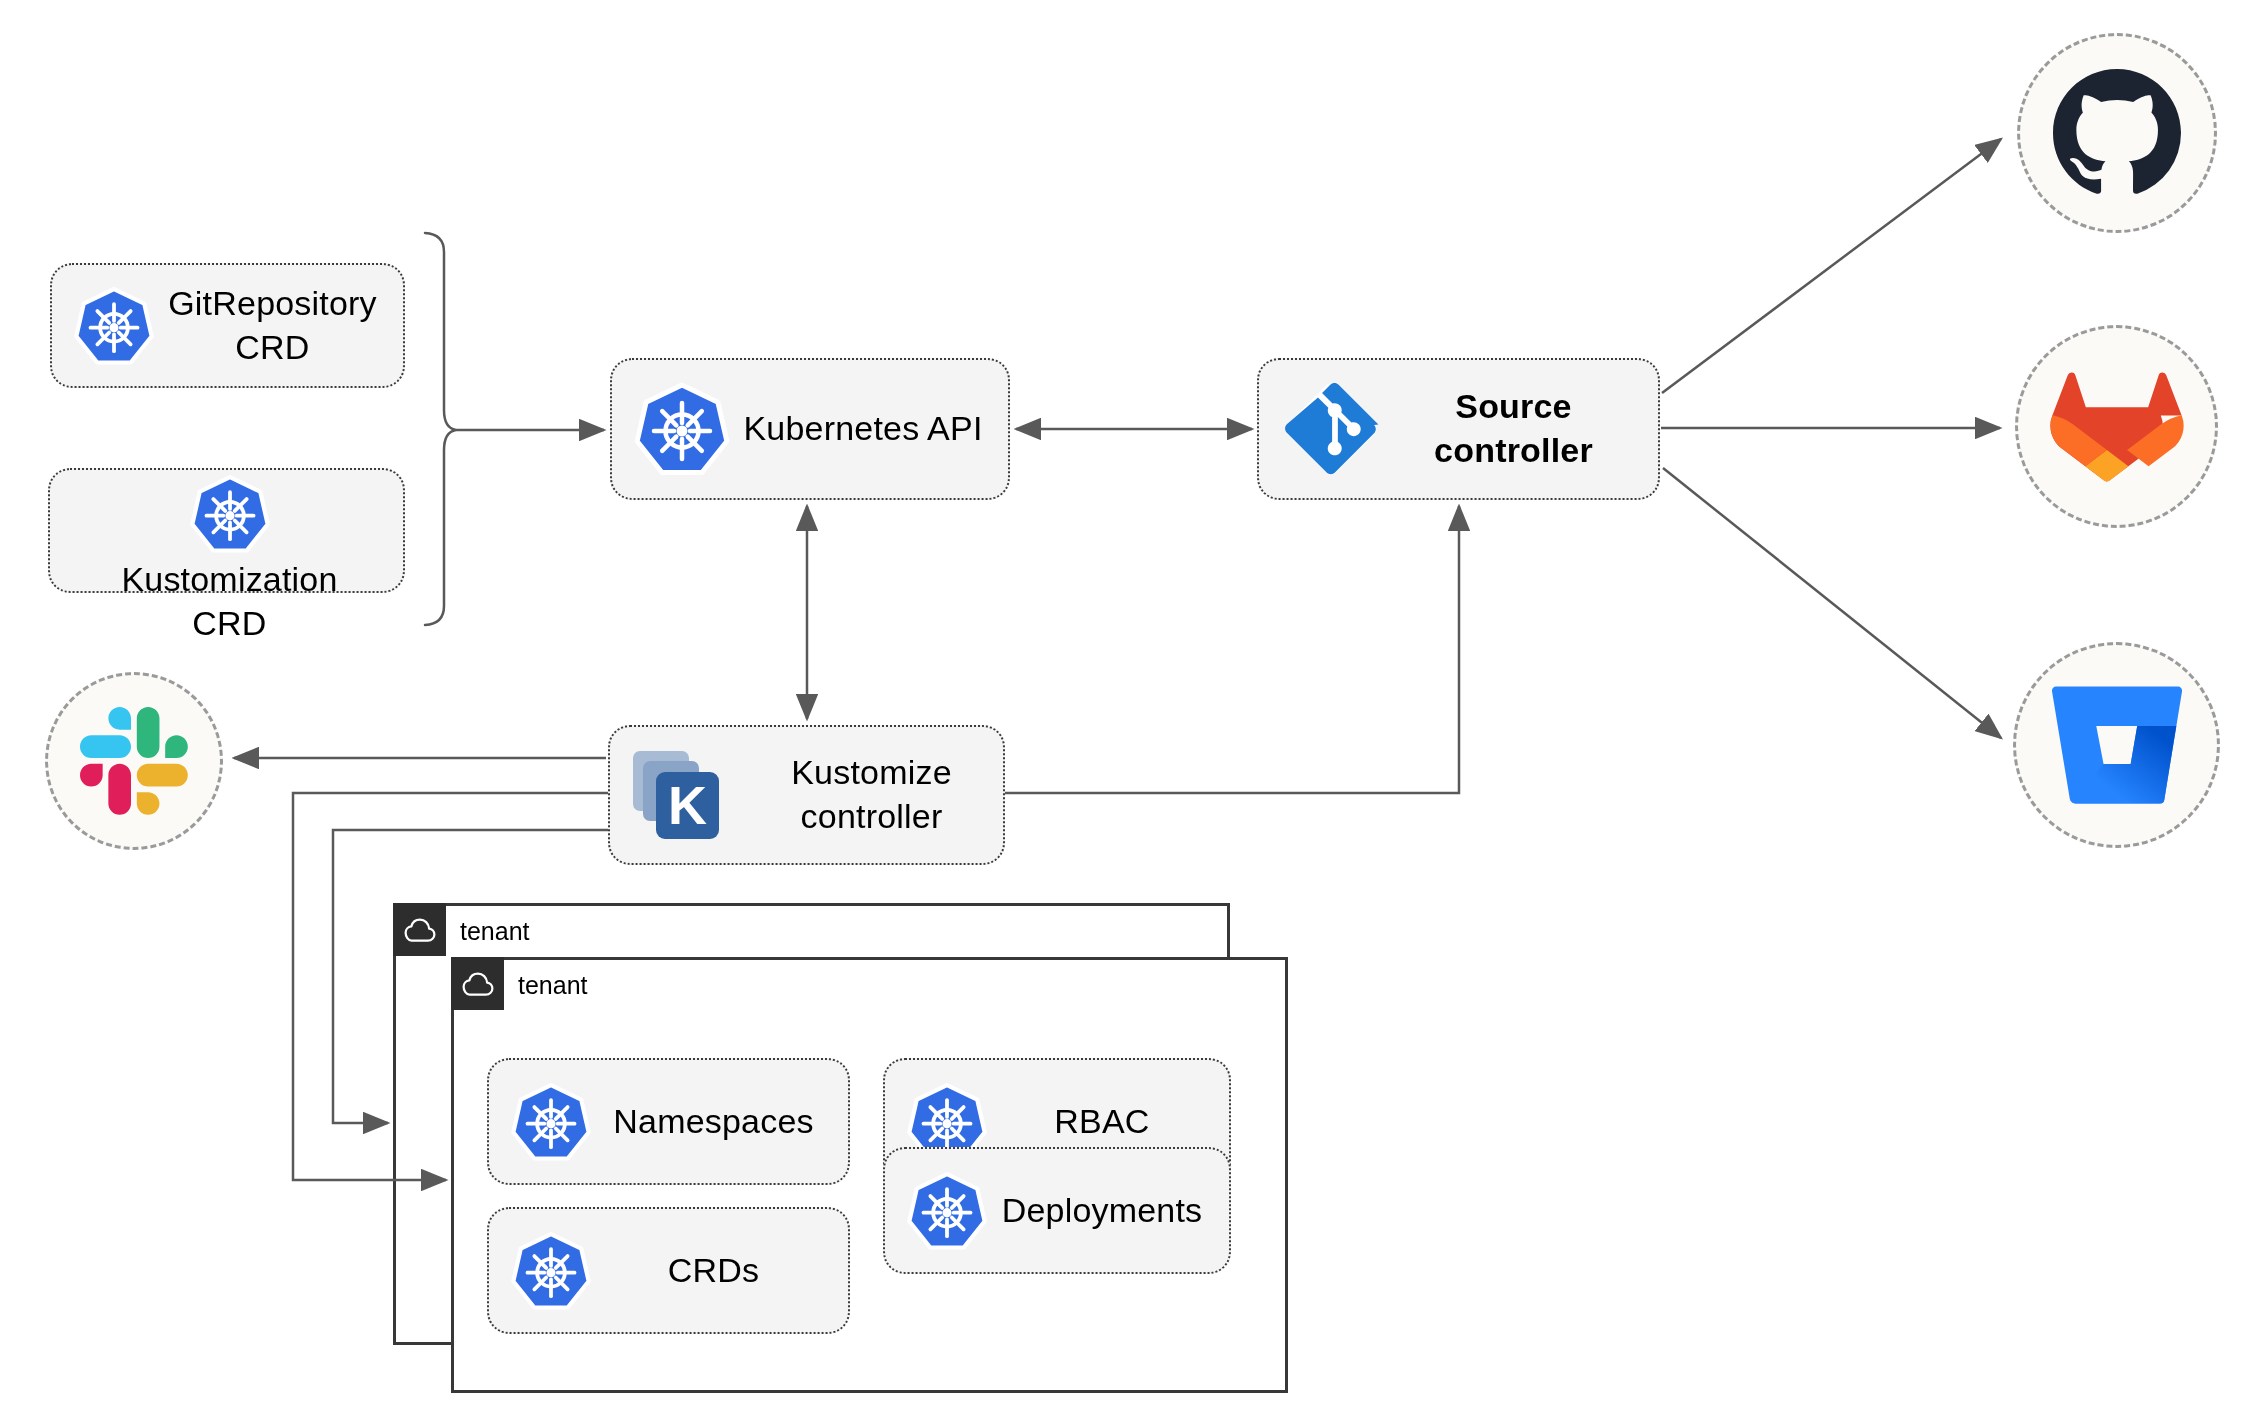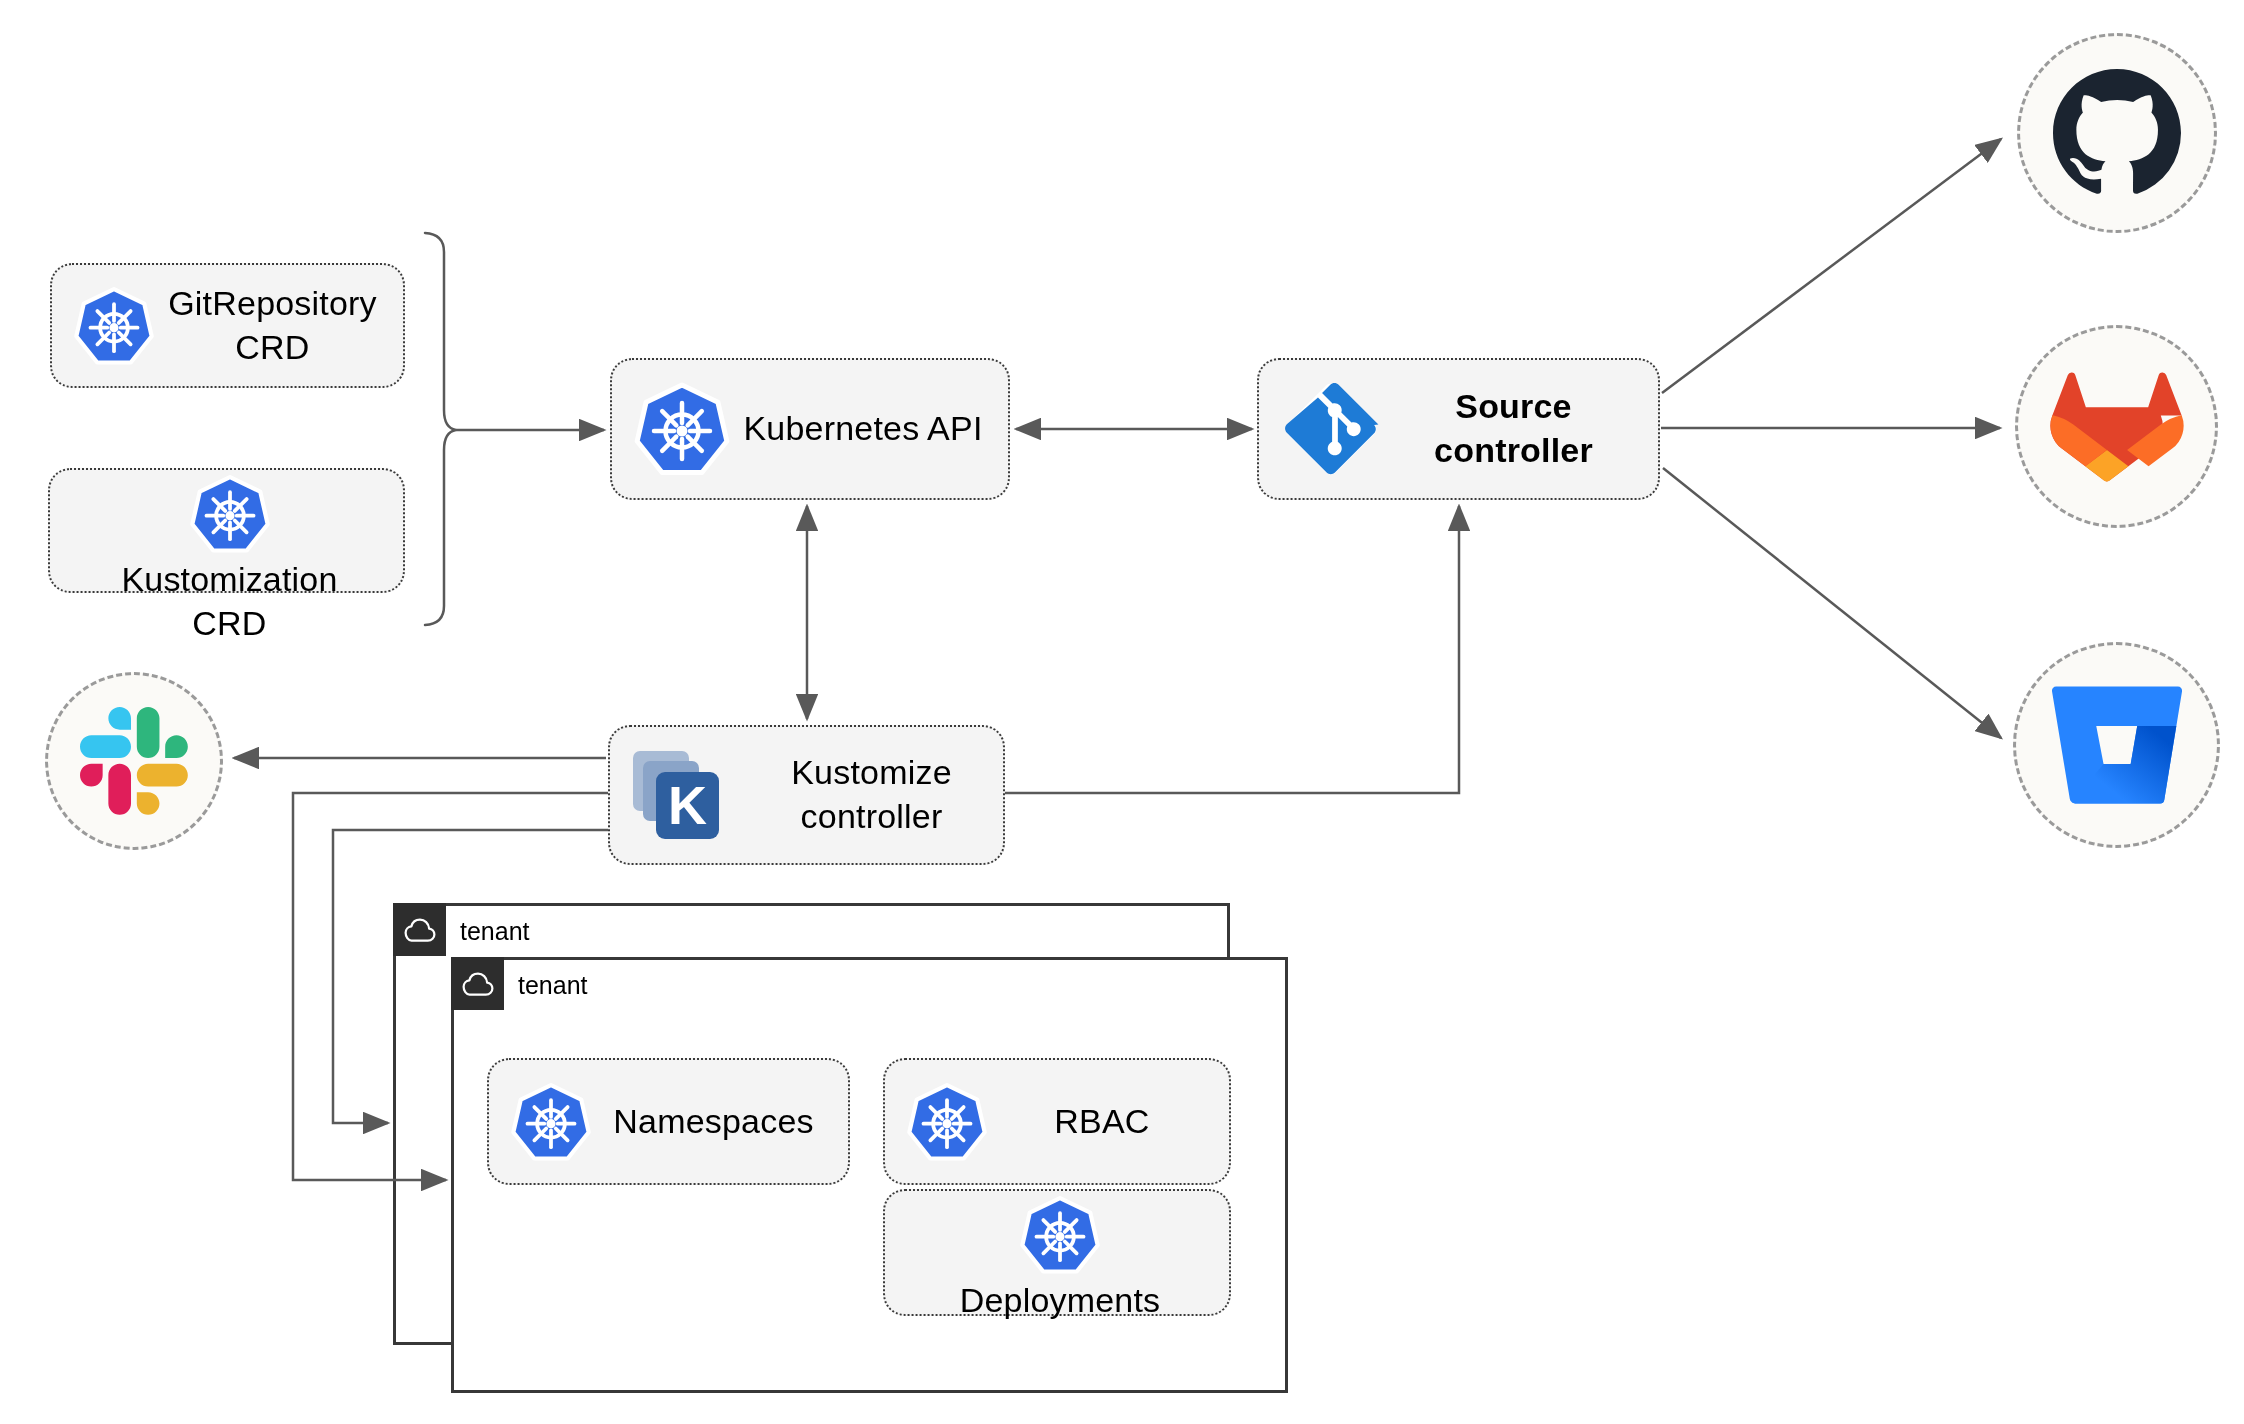--- a/index.html
+++ b/index.html
@@ -232,21 +232,29 @@
     <span class="node-label">RBAC</span>
   </div>
   <div class="node inner-node" style="left:487px;top:1058px;width:363px;height:127px;">
     <span class="nicon">
         <svg width="84" height="88">
           <use href="#sym-k8s"></use>
         </svg>
       </span>
     <span class="node-label">Namespaces</span>
   </div>
-  <div class="node inner-node" style="left:883px;top:1189px;width:348px;height:127px;flex-direction:column;">
+  <div class="node inner-node" style="left:487px;top:1207px;width:363px;height:127px;">
+    <span class="nicon">
+        <svg width="84" height="88">
+          <use href="#sym-k8s"></use>
+        </svg>
+      </span>
+    <span class="node-label">CRDs</span>
+  </div>
+  <div class="node inner-node" style="left:883px;top:1147px;width:348px;height:127px;">
     <span class="nicon">
         <svg width="84" height="88">
           <use href="#sym-k8s"></use>
         </svg>
       </span>
     <span class="node-label">Deployments</span>
   </div>
 
 </div>
 

